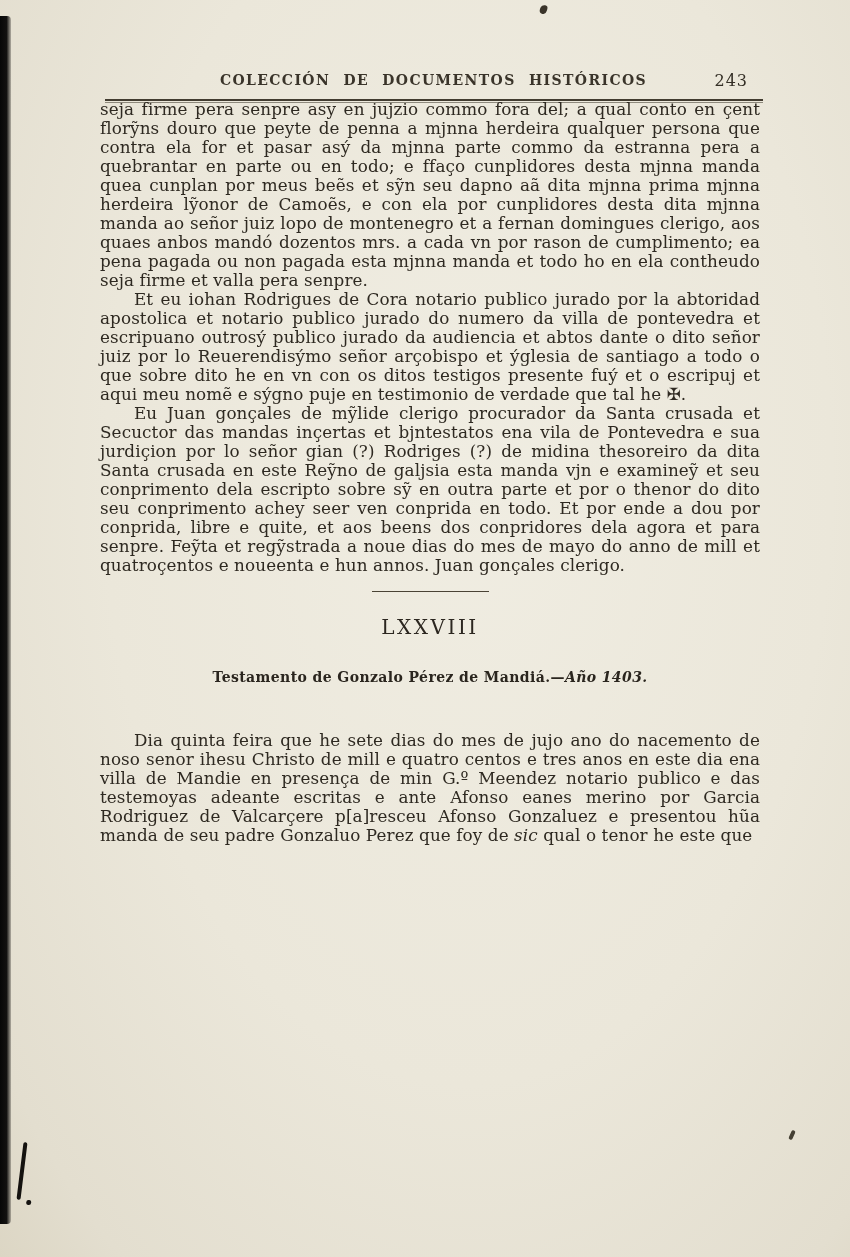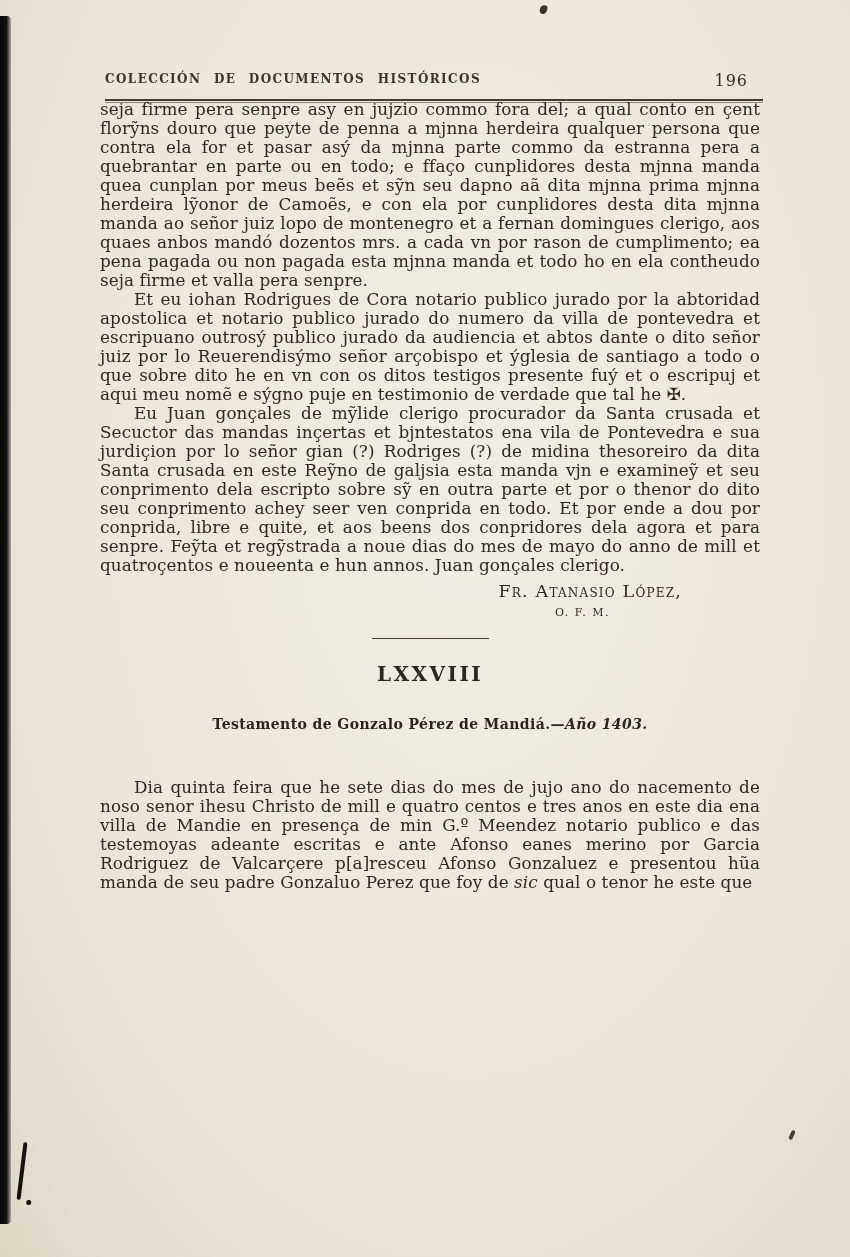--- a/index.html
+++ b/index.html
@@ -59,21 +59,22 @@
 
   
   .running-head {
     position: absolute;
     left: 105px; top: 72px;
     width: 657px;
     height: 22px;
   }
   .running-title {
     display: block;
-    font-size: 12px;
+    text-align: center;
+    font-size: 14px;
     font-weight: bold;
     letter-spacing: 1.4px;
     word-spacing: 7px;
     color: #37薪? ; 
   }
   .running-title { color: #3a342a; }
   .page-number {
     position: absolute;
     right: 14px; top: -1px;
     font-size: 16px;
@@ -126,21 +127,21 @@
     width: 117px;
     margin: 16px auto 0 auto;
     border: 0;
     border-top: 1.5px solid #4a4335;
   }
 
   .section-numeral {
     margin-top: 26px;
     text-align: center;
     font-size: 20px;
-    font-weight: bold;
+    font-weight: normal;
     letter-spacing: 2.5px;
     color: #2c2720;
   }
 
   .section-title {
     margin-top: 31px;
     text-align: center;
     font-size: 14px;
     font-weight: bold;
     letter-spacing: 0.4px;
@@ -156,36 +157,32 @@
 
 <div class="page">
 
   <div class="binding"></div>
   <div class="speck-top"></div>
   <div class="speck-right"></div>
   <div class="ink-mark"></div>
 
   <div class="running-head">
     <span class="running-title">COLECCIÓN DE DOCUMENTOS HISTÓRICOS</span>
-    <span class="page-number">196</span>
+    <span class="page-number">243</span>
   </div>
   <div class="head-rule"></div>
 
   <div class="text-block">
 
     <p class="no-indent">seja firme pera senpre asy en jujzio commo fora del; a qual conto en çent florỹns douro que peyte de penna a mjnna herdeira qualquer persona que contra ela for et pasar asý da mjnna parte commo da estranna pera a quebrantar en parte ou en todo; e ffaço cunplidores desta mjnna manda quea cunplan por meus beẽs et sỹn seu dapno aã dita mjnna prima mjnna herdeira lỹonor de Camoẽs, e con ela por cunplidores desta dita mjnna manda ao señor juiz lopo de montenegro et a fernan domingues clerigo, aos quaes anbos mandó dozentos mrs. a cada vn por rason de cumplimento; ea pena pagada ou non pagada esta mjnna manda et todo ho en ela contheudo seja firme et valla pera senpre.</p>
 
     <p>Et eu iohan Rodrigues de Cora notario publico jurado por la abtoridad apostolica et notario publico jurado do numero da villa de pontevedra et escripuano outrosý publico jurado da audiencia et abtos dante o dito señor juiz por lo Reuerendisýmo señor arçobispo et ýglesia de santiago a todo o que sobre dito he en vn con os ditos testigos presente fuý et o escripuj et aqui meu nomẽ e sýgno puje en testimonio de verdade que tal he ✠.</p>
 
     <p>Eu Juan gonçales de mỹlide clerigo procurador da Santa crusada et Secuctor das mandas inçertas et bjntestatos ena vila de Pontevedra e sua jurdiçion por lo señor gian (?) Rodriges (?) de midina thesoreiro da dita Santa crusada en este Reỹno de galjsia esta manda vjn e examineỹ et seu conprimento dela escripto sobre sỹ en outra parte et por o thenor do dito seu conprimento achey seer ven conprida en todo. Et por ende a dou por conprida, libre e quite, et aos beens dos conpridores dela agora et para senpre. Feỹta et regỹstrada a noue dias do mes de mayo do anno de mill et quatroçentos e noueenta e hun annos. Juan gonçales clerigo.</p>
 
-    <div class="signature">
-      <span class="signature-name">Fr. Atanasio López,</span>
-      <span class="signature-order">O. F. M.</span>
-    </div>
 
     <hr class="section-divider">
 
     <h2 class="section-numeral">LXXVIII</h2>
 
     <h3 class="section-title">
       <span>Testamento de Gonzalo Pérez de Mandiá.—</span><span class="year">Año 1403.</span>
     </h3>
 
     <p class="final-paragraph">

